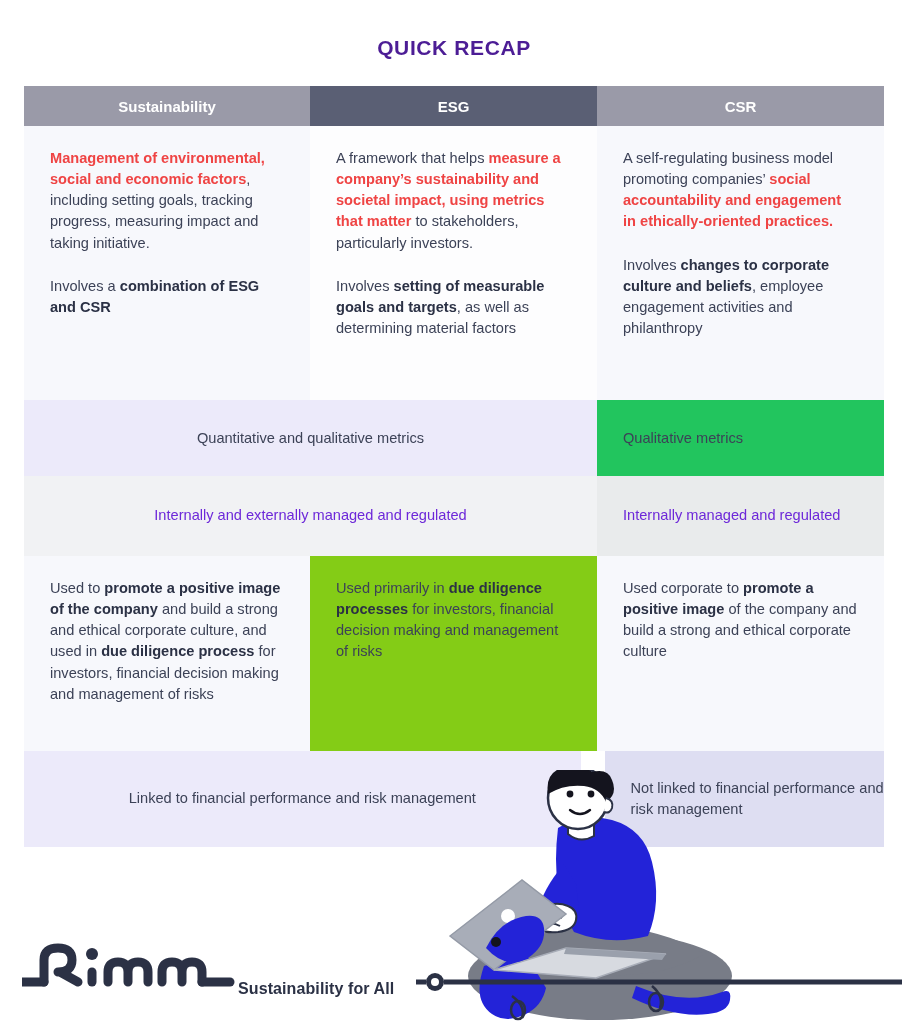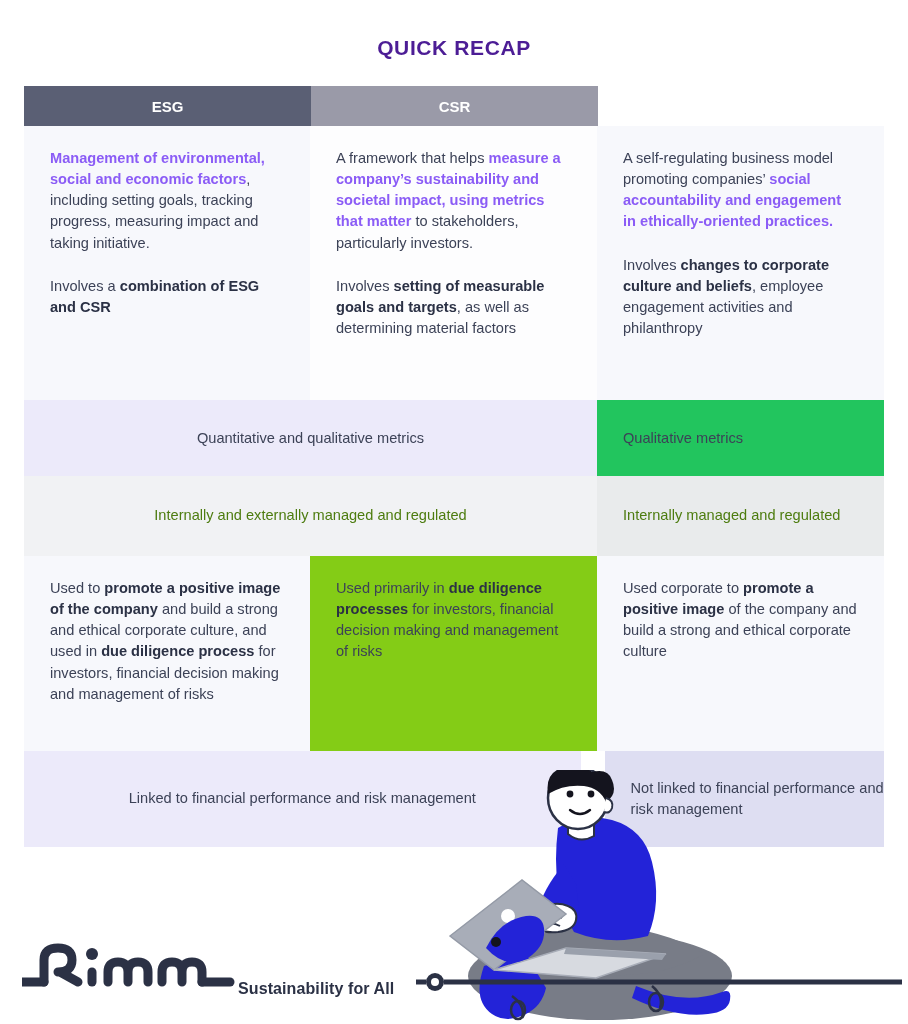--- a/index.html
+++ b/index.html
@@ -36,41 +36,41 @@
   .hdr.h3 { background: #9a9aa8; }
 
   
   .row { display: flex; }
 
   .cell {
     padding: 22px 26px 22px 26px;
     font-size: 14.6px; line-height: 1.45;
     color: #3c4257;
   }
-  .cell .blue { color: #8b5cf6; font-weight: bold; }
+  .cell .blue { color: #ef4444; font-weight: bold; }
   .cell .dark { color: #2b3145; font-weight: bold; }
 
   
   .r1 .cell { height: 274px; }
   .r1 .cell.c1 { background: #f7f8fc; }
   .r1 .cell.c2 { background: #fdfdfe; }
   .r1 .cell.c3 { background: #f7f8fc; }
   .r1 .p2 { margin-top: 22px; }
 
   
   .r2 { height: 76px; }
   .r2 .merged { width: 573px; background: #eceafa; display:flex; align-items:center; justify-content:center; }
   .r2 .cell3  { width: 287px; background: #22c55e; display:flex; align-items:center; padding-left: 26px; }
   .r2 .txt { font-size: 14.6px; color: #3c4257; }
 
   
   .r3 { height: 80px; }
   .r3 .merged { width: 573px; background: #f1f2f4; display:flex; align-items:center; justify-content:center; }
   .r3 .cell3  { width: 287px; background: #e9ebec; display:flex; align-items:center; padding-left: 26px; }
-  .r3 .txt { font-size: 14.6px; color: #4d7c0f; line-height: 1.45; }
+  .r3 .txt { font-size: 14.6px; color: #6d28d9; line-height: 1.45; }
 
   
   .r4 .cell { height: 195px; }
   .r4 .cell.c1 { background: #f7f8fc; }
   .r4 .cell.c2 { background: #84cc16; }
   .r4 .cell.c3 { background: #f7f8fc; }
 
   
   .r5 { height: 96px; gap: 24px; }
   .r5 .merged { width: 573px; background: #eceafa; display:flex; align-items:center; justify-content:center; }
@@ -92,20 +92,23 @@
 </head>
 <body>
 
 <div class="page">
 
   <div class="title">QUICK RECAP</div>
 
   <div class="table">
 
     <div class="hdr-row">
+      <div class="hdr h1 c1">
+        <span>Sustainability</span>
+      </div>
       <div class="hdr h2 c2">
         <span>ESG</span>
       </div>
       <div class="hdr h3 c3">
         <span>CSR</span>
       </div>
     </div>
 
     <div class="row r1">
       <div class="cell c1">

